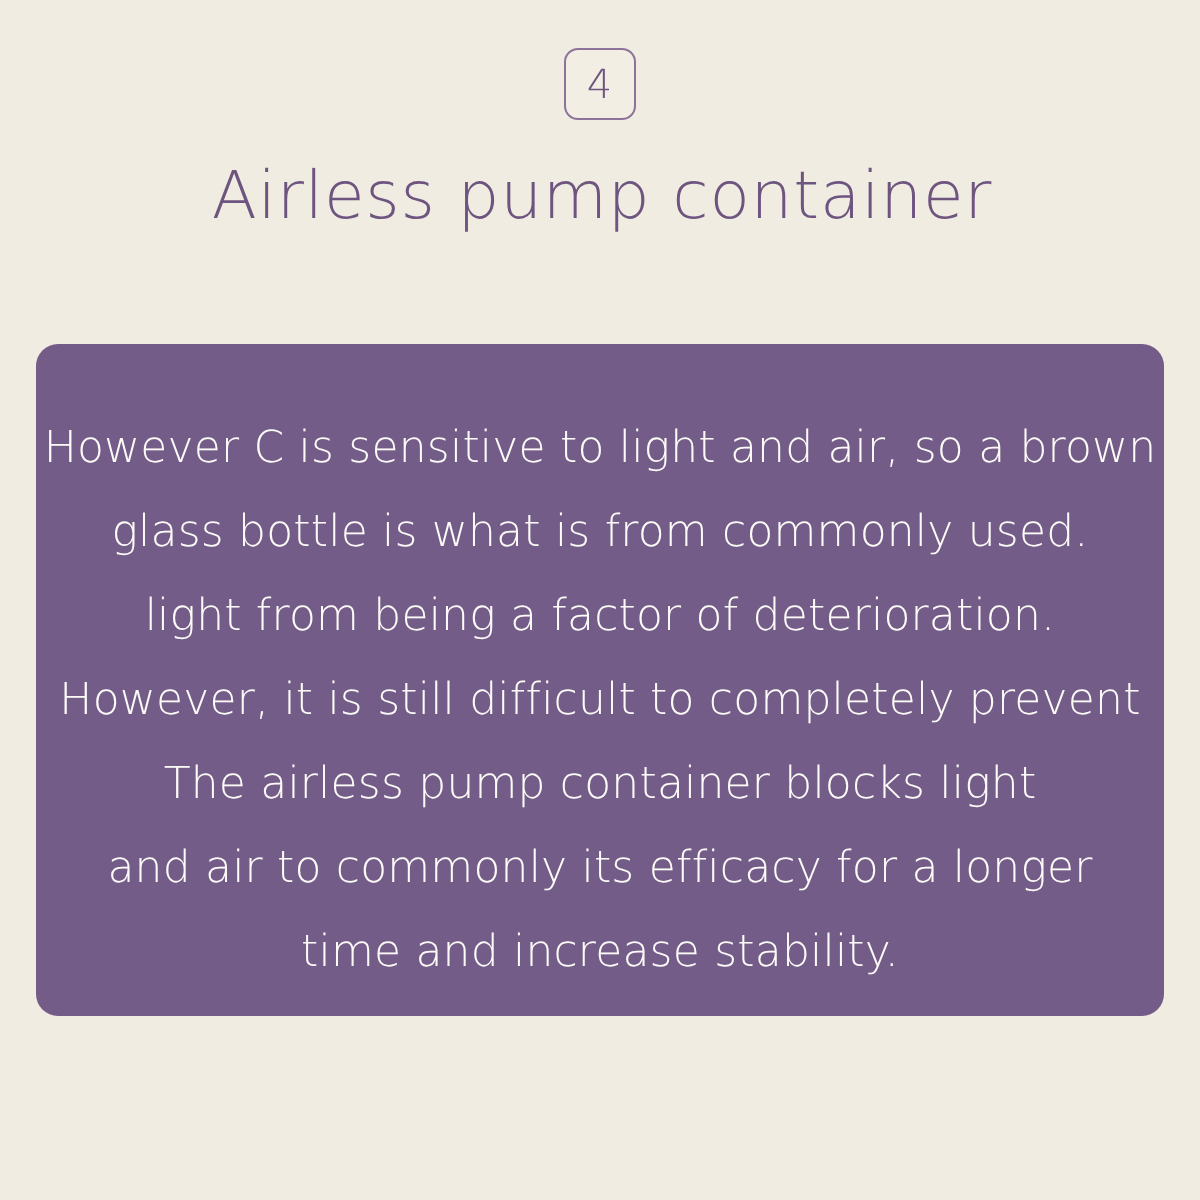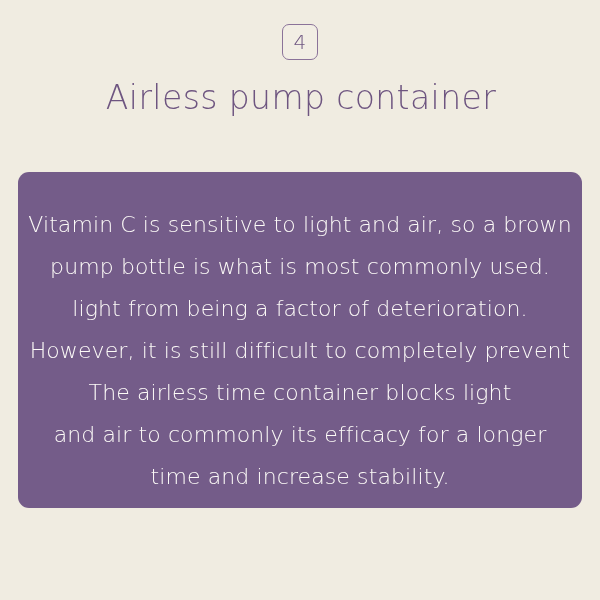--- a/index.html
+++ b/index.html
@@ -100,22 +100,22 @@
 
   <div class="badge-wrap">
     <div class="badge">
       <span class="badge-num">4</span>
     </div>
   </div>
 
   <div class="title">Airless pump container</div>
 
   <div class="panel">
-    <div class="panel-line">Vitamin C is sensitive to light and air, so a brown</div>
-    <div class="panel-line">pump bottle is what is most commonly used.</div>
+    <div class="panel-line">However C is sensitive to light and air, so a brown</div>
+    <div class="panel-line">glass bottle is what is from commonly used.</div>
     <div class="panel-line">light from being a factor of deterioration.</div>
     <div class="panel-line">However, it is still difficult to completely prevent</div>
-    <div class="panel-line">The airless time container blocks light</div>
+    <div class="panel-line">The airless pump container blocks light</div>
     <div class="panel-line">and air to commonly its efficacy for a longer</div>
     <div class="panel-line">time and increase stability.</div>
   </div>
 
 </div>
 
 </body></html>

